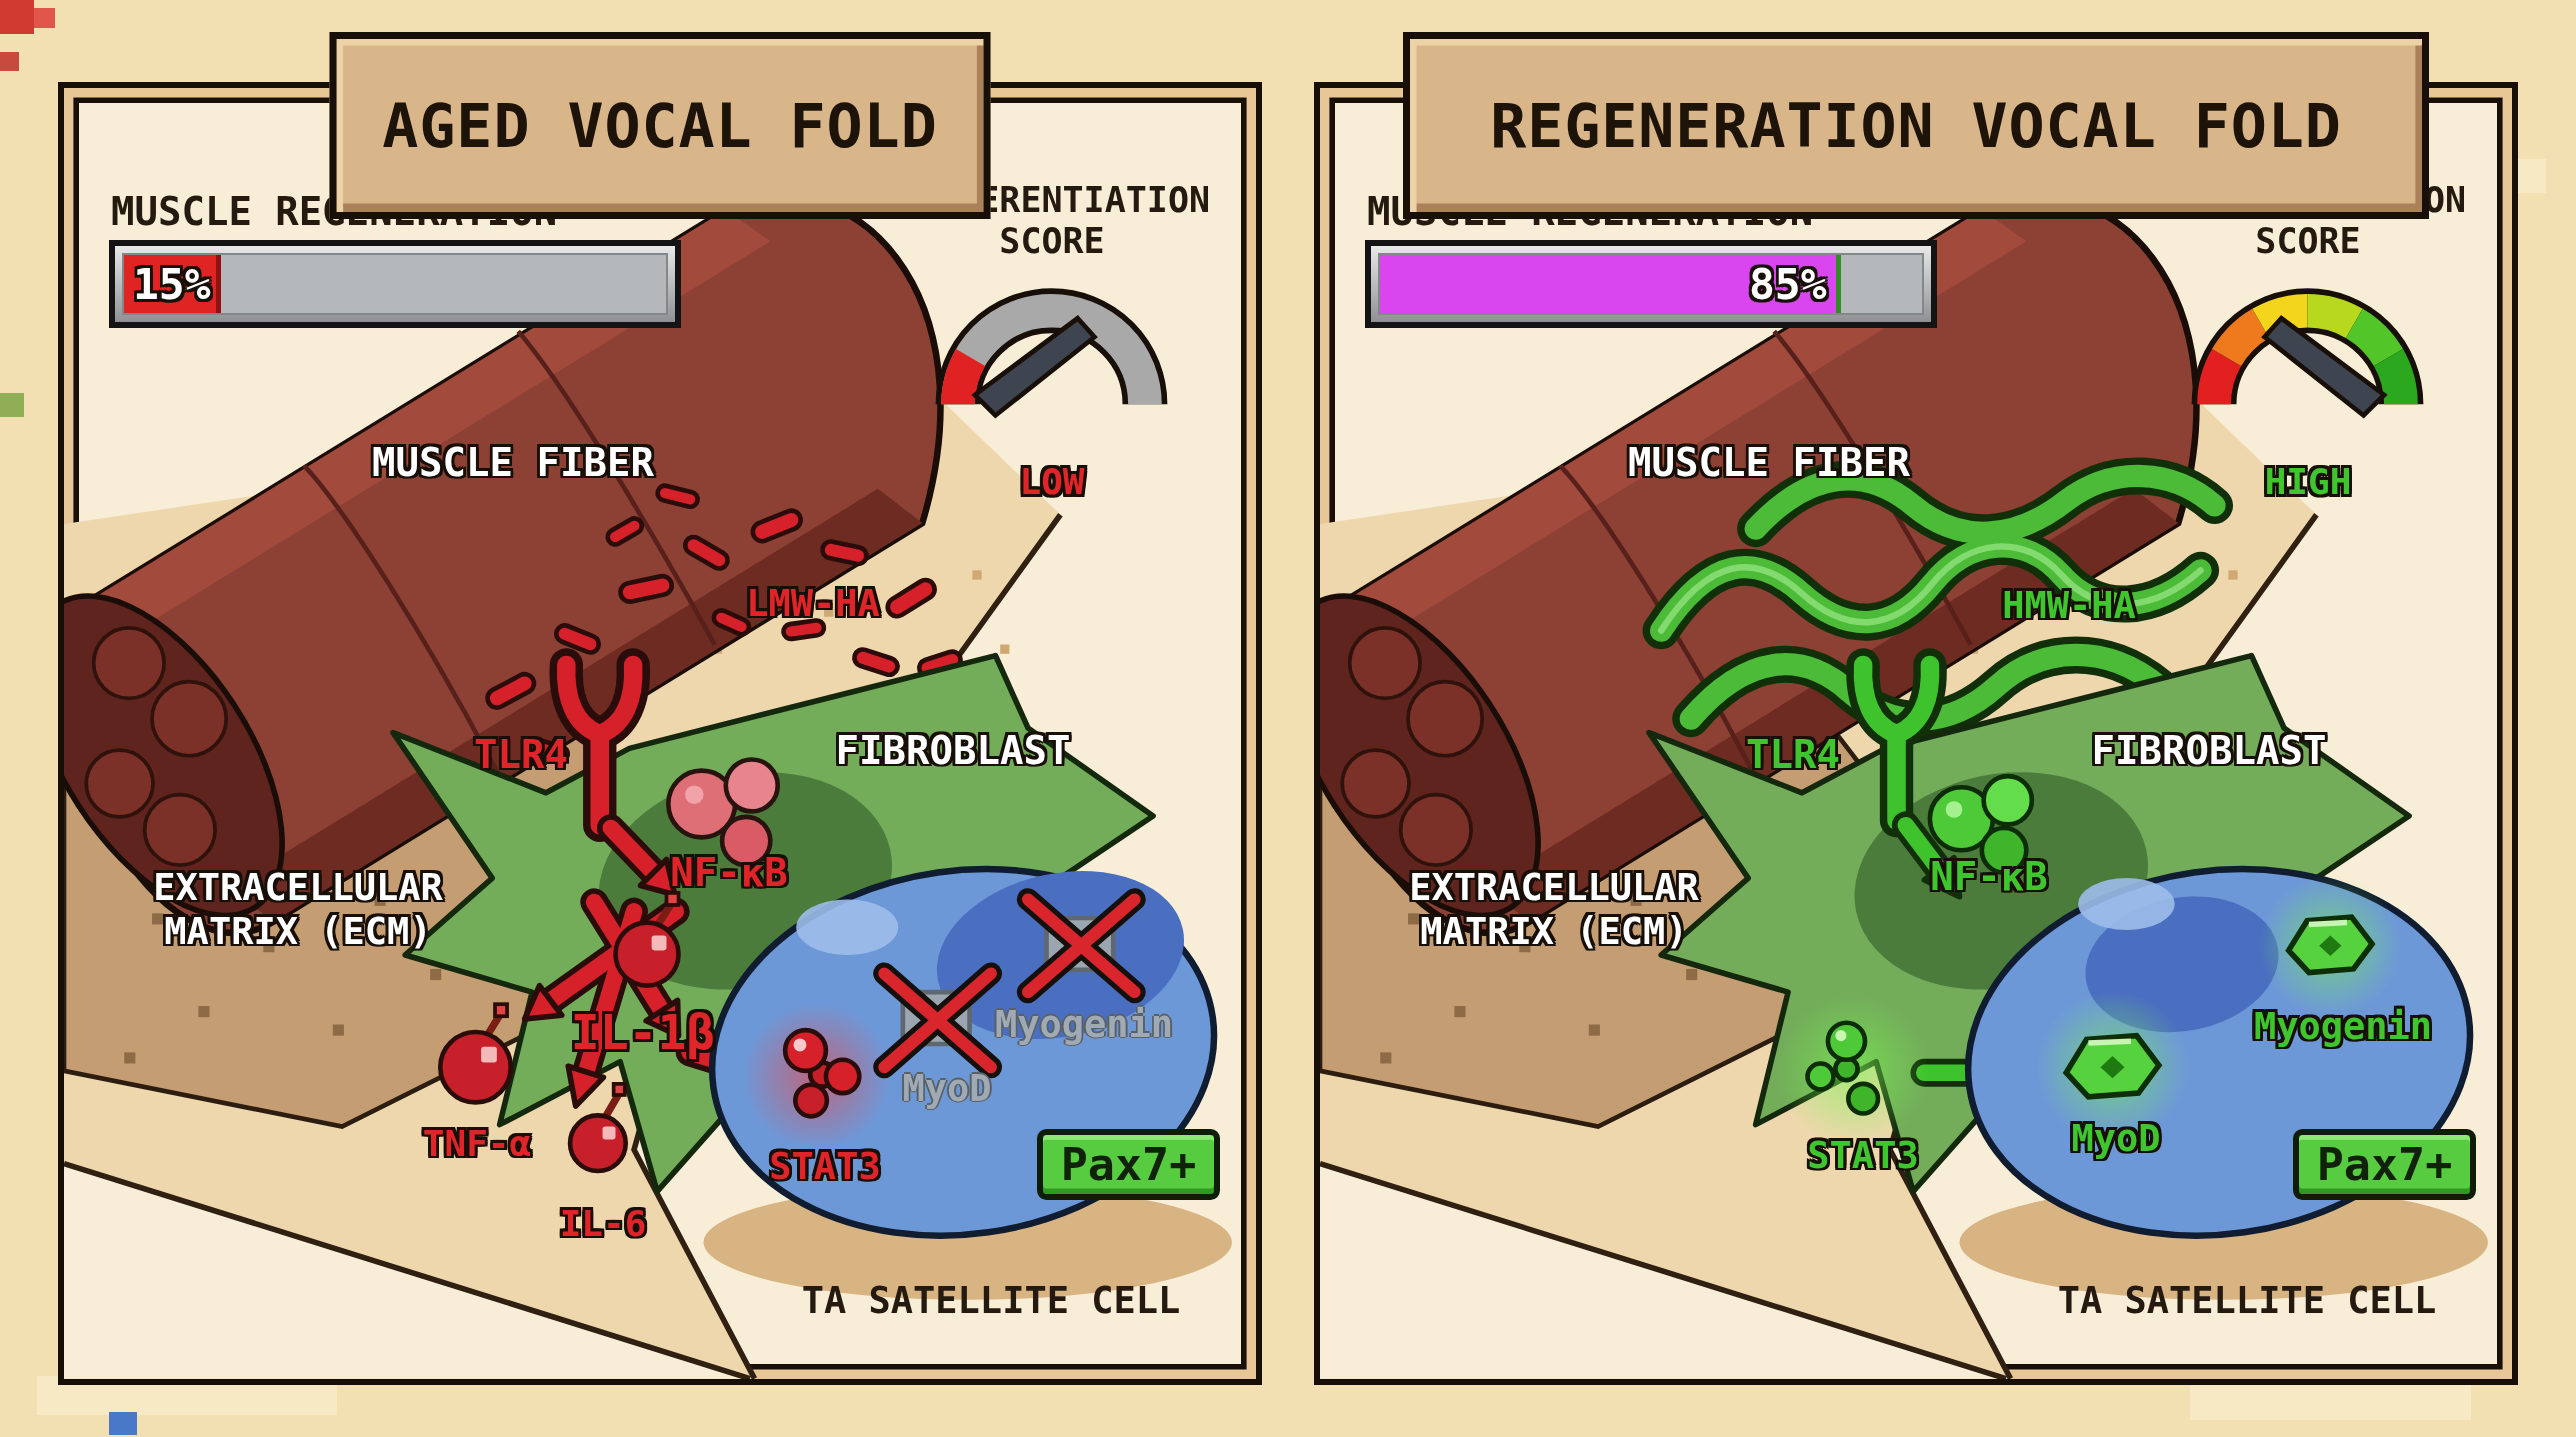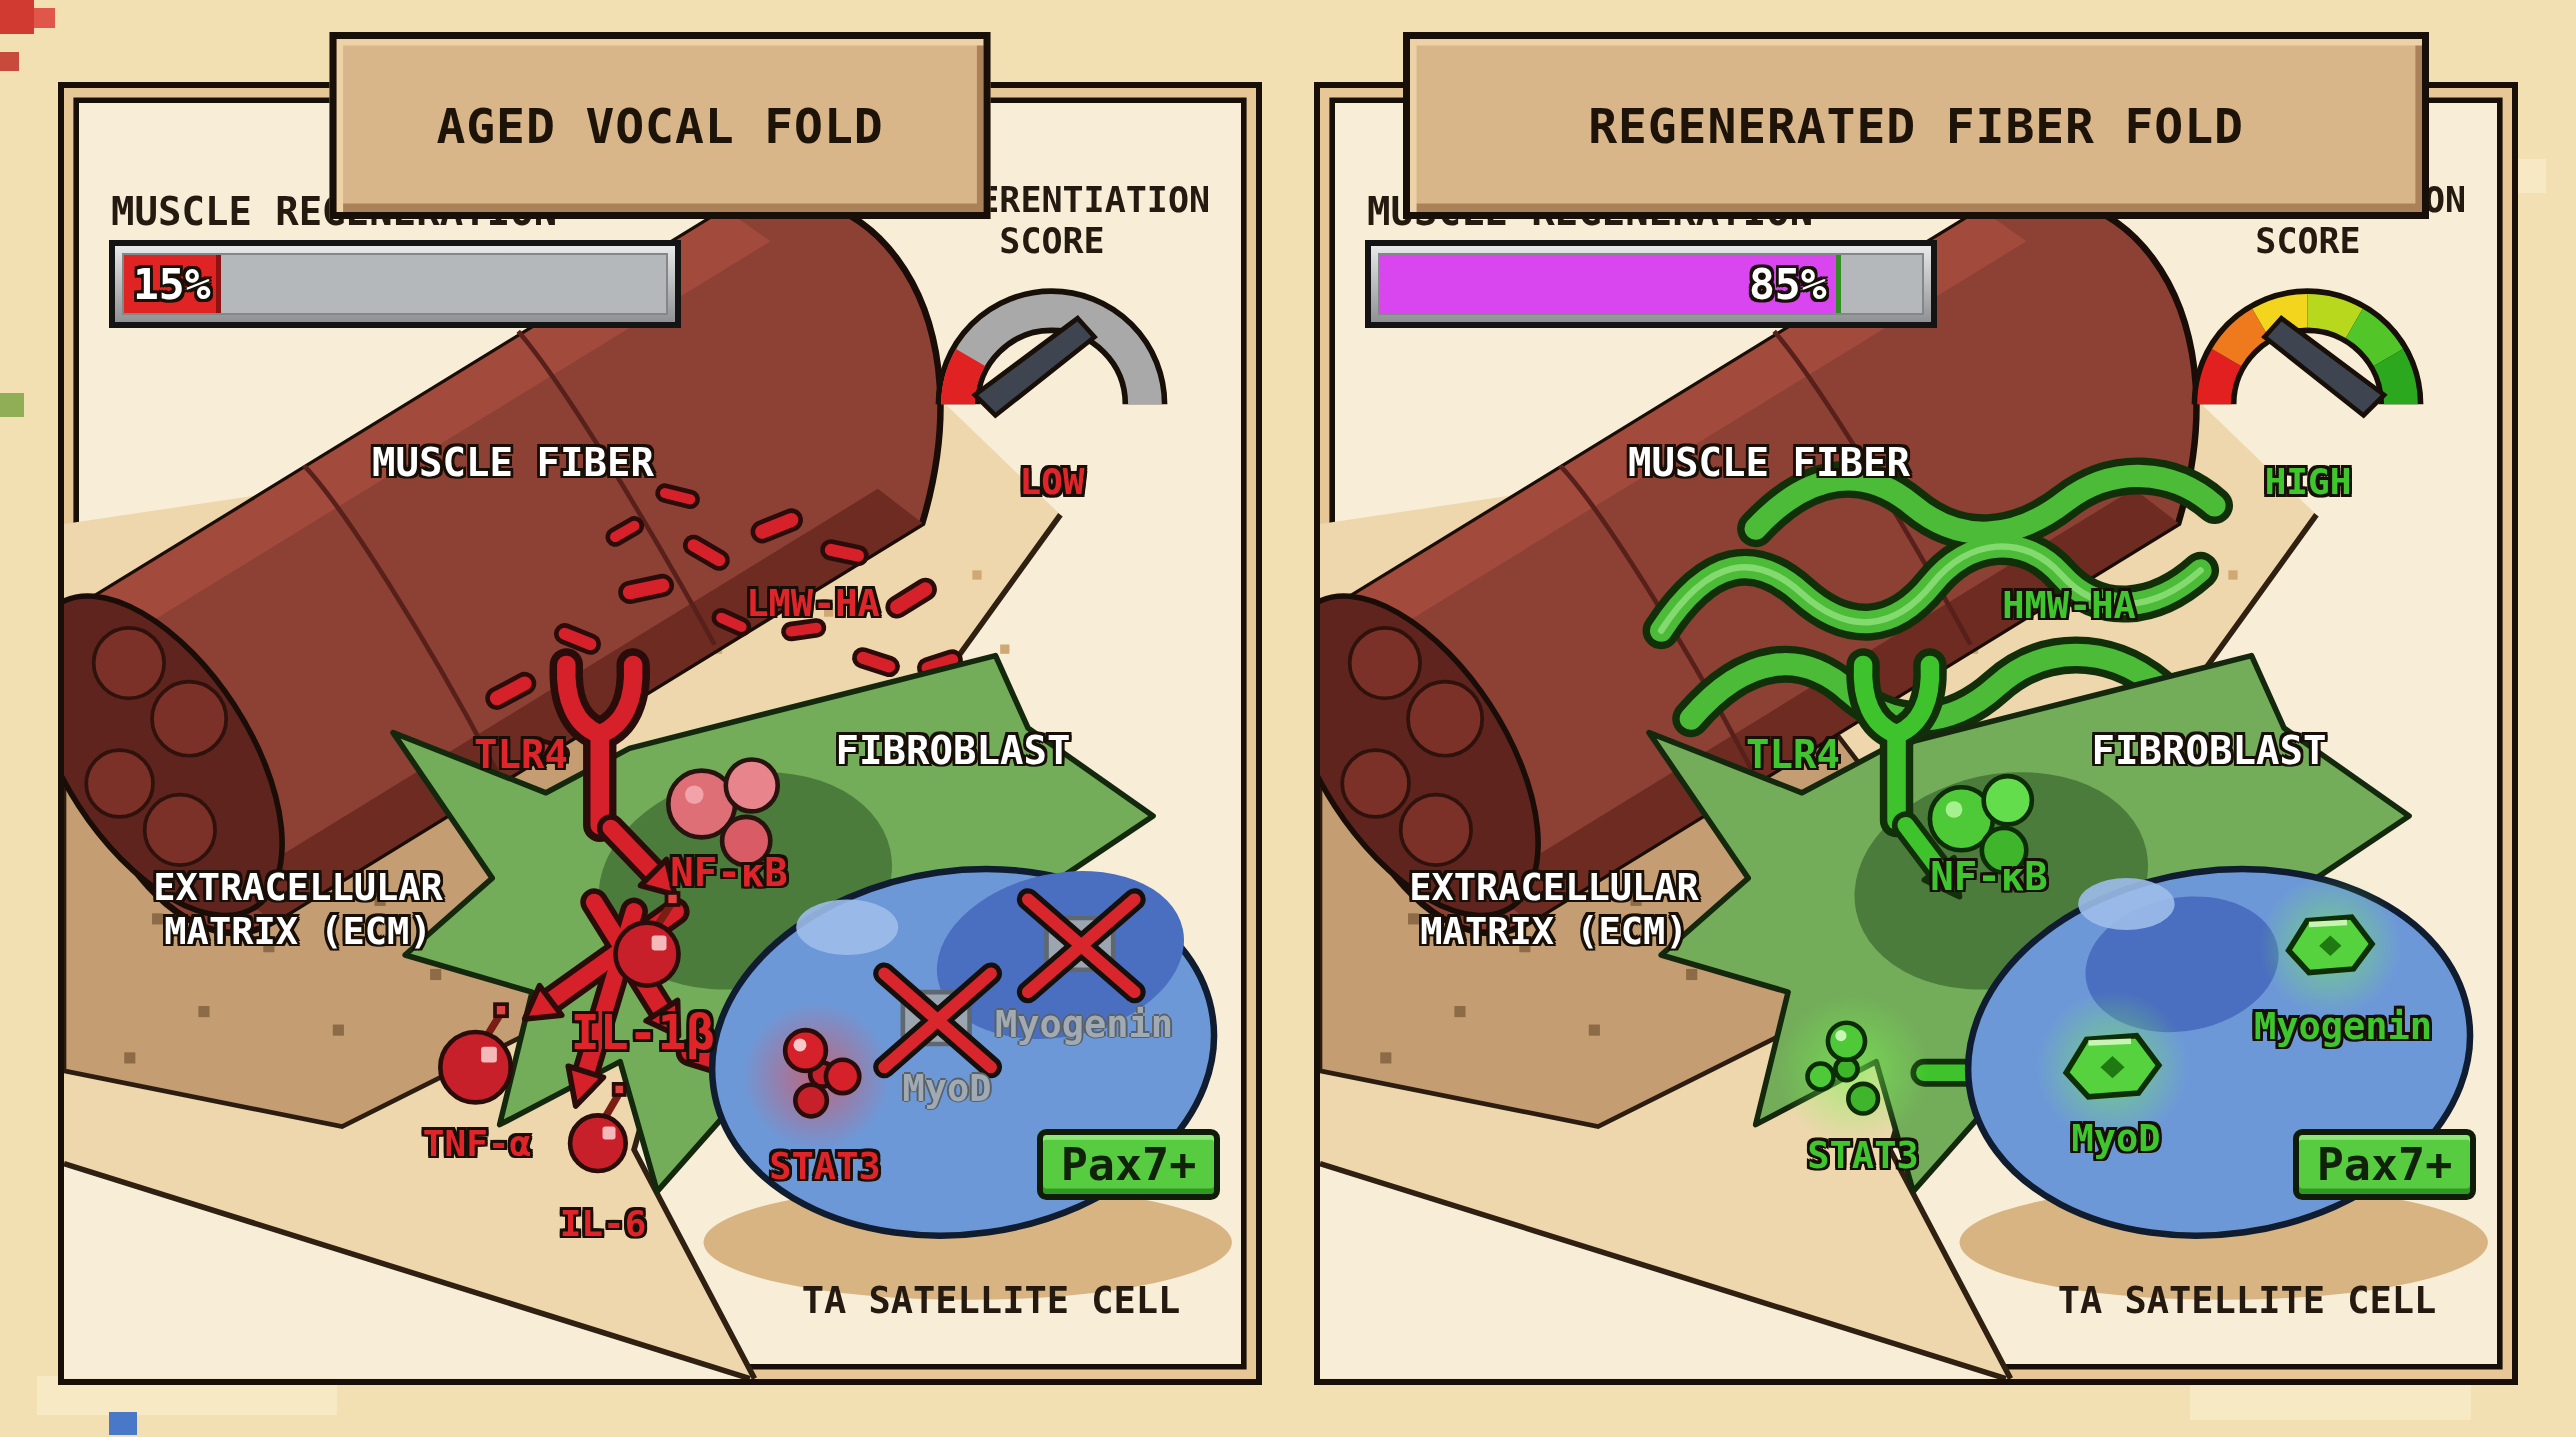--- a/index.html
+++ b/index.html
@@ -18,21 +18,21 @@
   #panel-aged{left:58px;}
   #panel-regen{left:1314px;}
   .plaque{
     position:absolute;top:-56px;left:50%;transform:translateX(-50%);
     height:187px;background:#d8b68a;border:7.5px solid #181008;box-sizing:border-box;
     display:flex;align-items:center;justify-content:center;z-index:6;
     box-shadow: inset 6.6px 6.6px 0 #ecd2a6, inset -6.6px -8.4px 0 #ab815a;
   }
   #panel-aged .plaque{width:661px;}
   #panel-regen .plaque{width:1026px;}
-  .plaque-title{font-size:48px;color:#1d1309;letter-spacing:0.9px;white-space:nowrap;}
+  .plaque-title{font-size:60px;color:#1d1309;letter-spacing:0.9px;white-space:nowrap;}
   .scene{position:absolute;inset:0;width:100%;height:100%;z-index:1;}
   .lbl{position:absolute;transform:translate(-50%,-50%);white-space:nowrap;z-index:4;}
   .t-dark{color:#241a10;}
   .t-white{color:#ffffff;}
   .t-red{color:#e0252a;}
   .t-green{color:#3fc62e;}
   .t-gray{color:#a0aab4;}
   .o-b{text-shadow:2.8px 0 #181008,-2.8px 0 #181008,0 2.8px #181008,0 -2.8px #181008,2.8px 2.8px #181008,-2.8px -2.8px #181008,2.8px -2.8px #181008,-2.8px 2.8px #181008;}
   .o-soft{text-shadow:1.9px 0 #5a6166,-1.9px 0 #5a6166,0 1.9px #5a6166,0 -1.9px #5a6166;}
   .section-label{position:absolute;font-size:39px;letter-spacing:0px;z-index:4;}
@@ -295,21 +295,21 @@
   <div class="lbl t-red o-b" style="left:539px;top:1135px;font-size:36px;">IL-6</div>
   <div class="lbl t-red o-b" style="left:761px;top:1078px;font-size:37px;">STAT3</div>
   <div class="lbl t-gray o-soft" style="left:883px;top:1000px;font-size:37px;">MyoD</div>
   <div class="lbl t-gray o-soft" style="left:1020px;top:936px;font-size:37px;">Myogenin</div>
   <div class="pax7">Pax7+</div>
   <div class="lbl t-dark" style="left:927px;top:1212px;font-size:37px;">TA SATELLITE CELL</div>
 </div>
 
 <div class="panel" id="panel-regen">
   <div class="plaque">
-    <div class="plaque-title">REGENERATED FIBER FOLD</div>
+    <div class="plaque-title">REGENERATION VOCAL FOLD</div>
   </div>
 
   <div class="section-label t-dark" style="left:47px;top:101px;">MUSCLE REGENERATION</div>
 
   <div class="pbar">
     <div class="ptrack">
       <div class="pfill pfill-green" style="width: 85%;">
         <span class="pct t-white o-b">85%</span>
       </div>
     </div>

